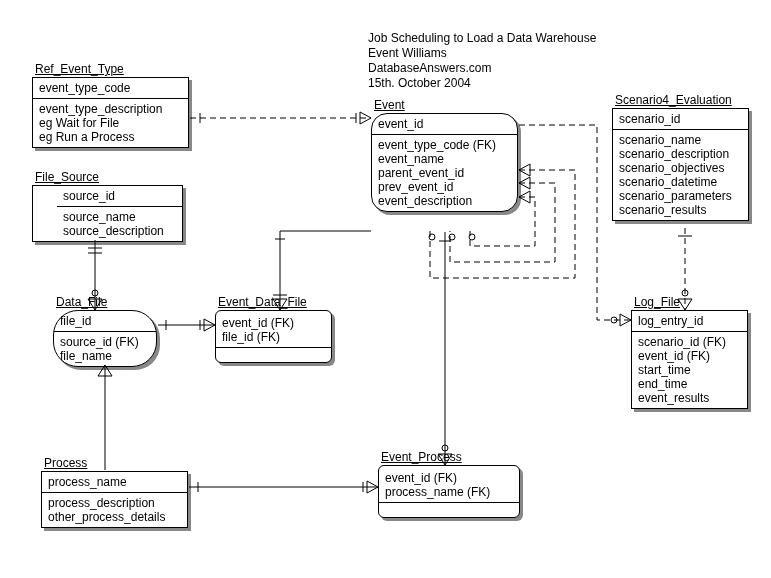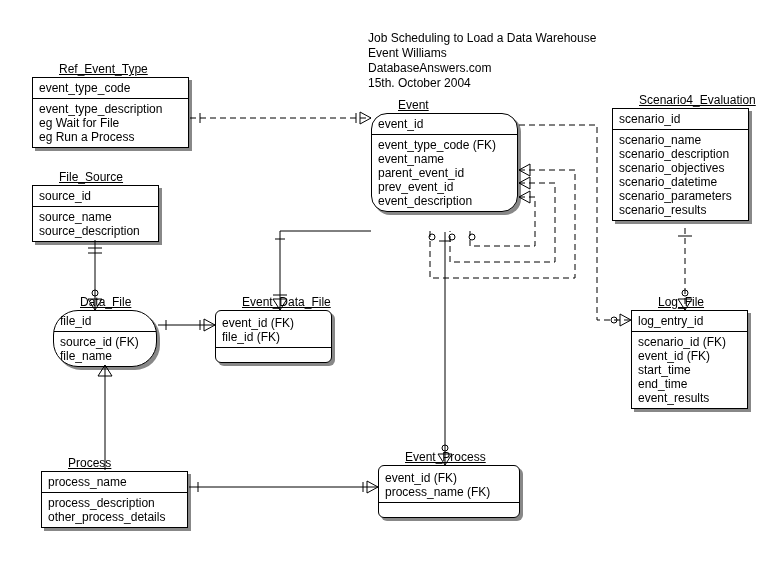--- a/index.html
+++ b/index.html
@@ -26,21 +26,20 @@
     border: 1px solid #000;
     box-shadow: 3px 3px 0 #888;
   }
   .entity .title {
     position: absolute;
     top: -16px;
     left: 2px;
     font-size: 12px;
     text-decoration: underline;
     white-space: nowrap;
-    margin-left: 24px;
   }
   .entity .pk {
     padding: 3px 6px;
     border-bottom: 1px solid #000;
     line-height: 14px;
   }
   .entity .attrs {
     padding: 3px 6px;
     line-height: 14px;
   }
@@ -82,21 +81,21 @@
   <div class="pk">
     <div>event_type_code</div>
   </div>
   <div class="attrs">
     <div>event_type_description</div>
     <div>eg Wait for File</div>
     <div>eg Run a Process</div>
   </div>
 </div>
 
-<div class="entity" style="left:32px; top:185px; width:125px;">
+<div class="entity" style="left:32px; top:185px; width:125px;padding-left:24px;">
   <div class="title">File_Source</div>
   <div class="pk">
     <div>source_id</div>
   </div>
   <div class="attrs">
     <div>source_name</div>
     <div>source_description</div>
   </div>
 </div>
 

